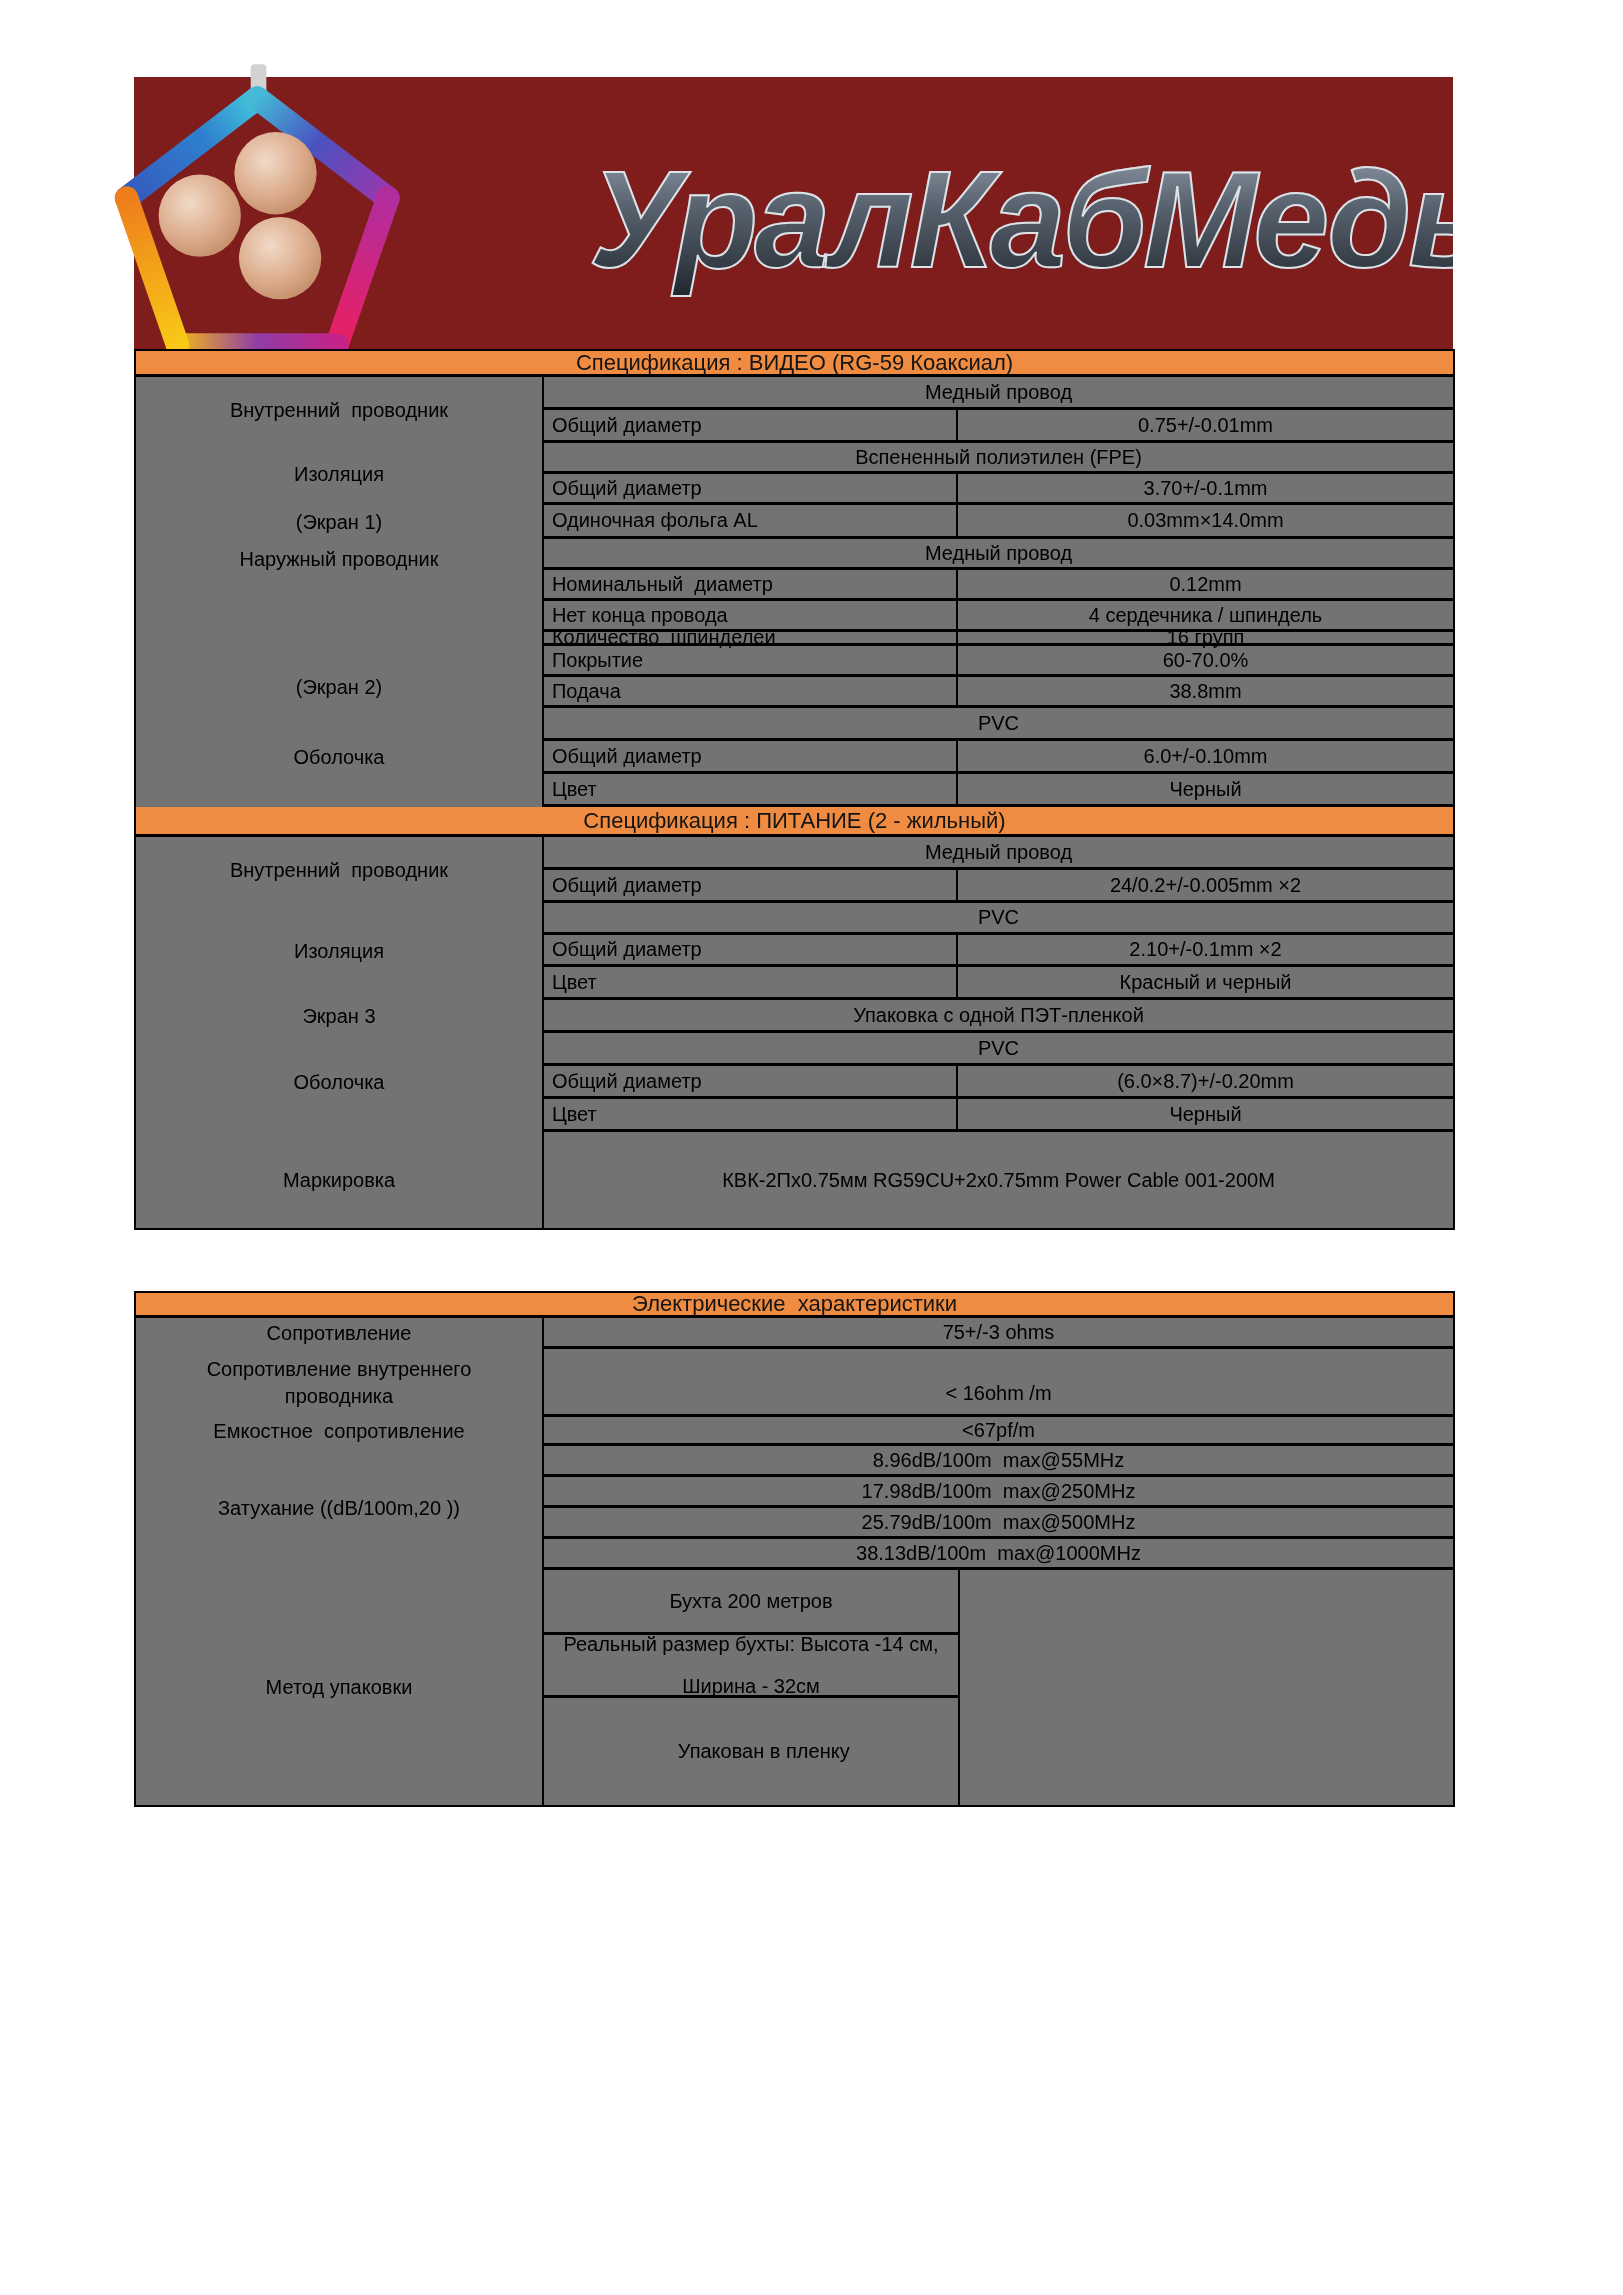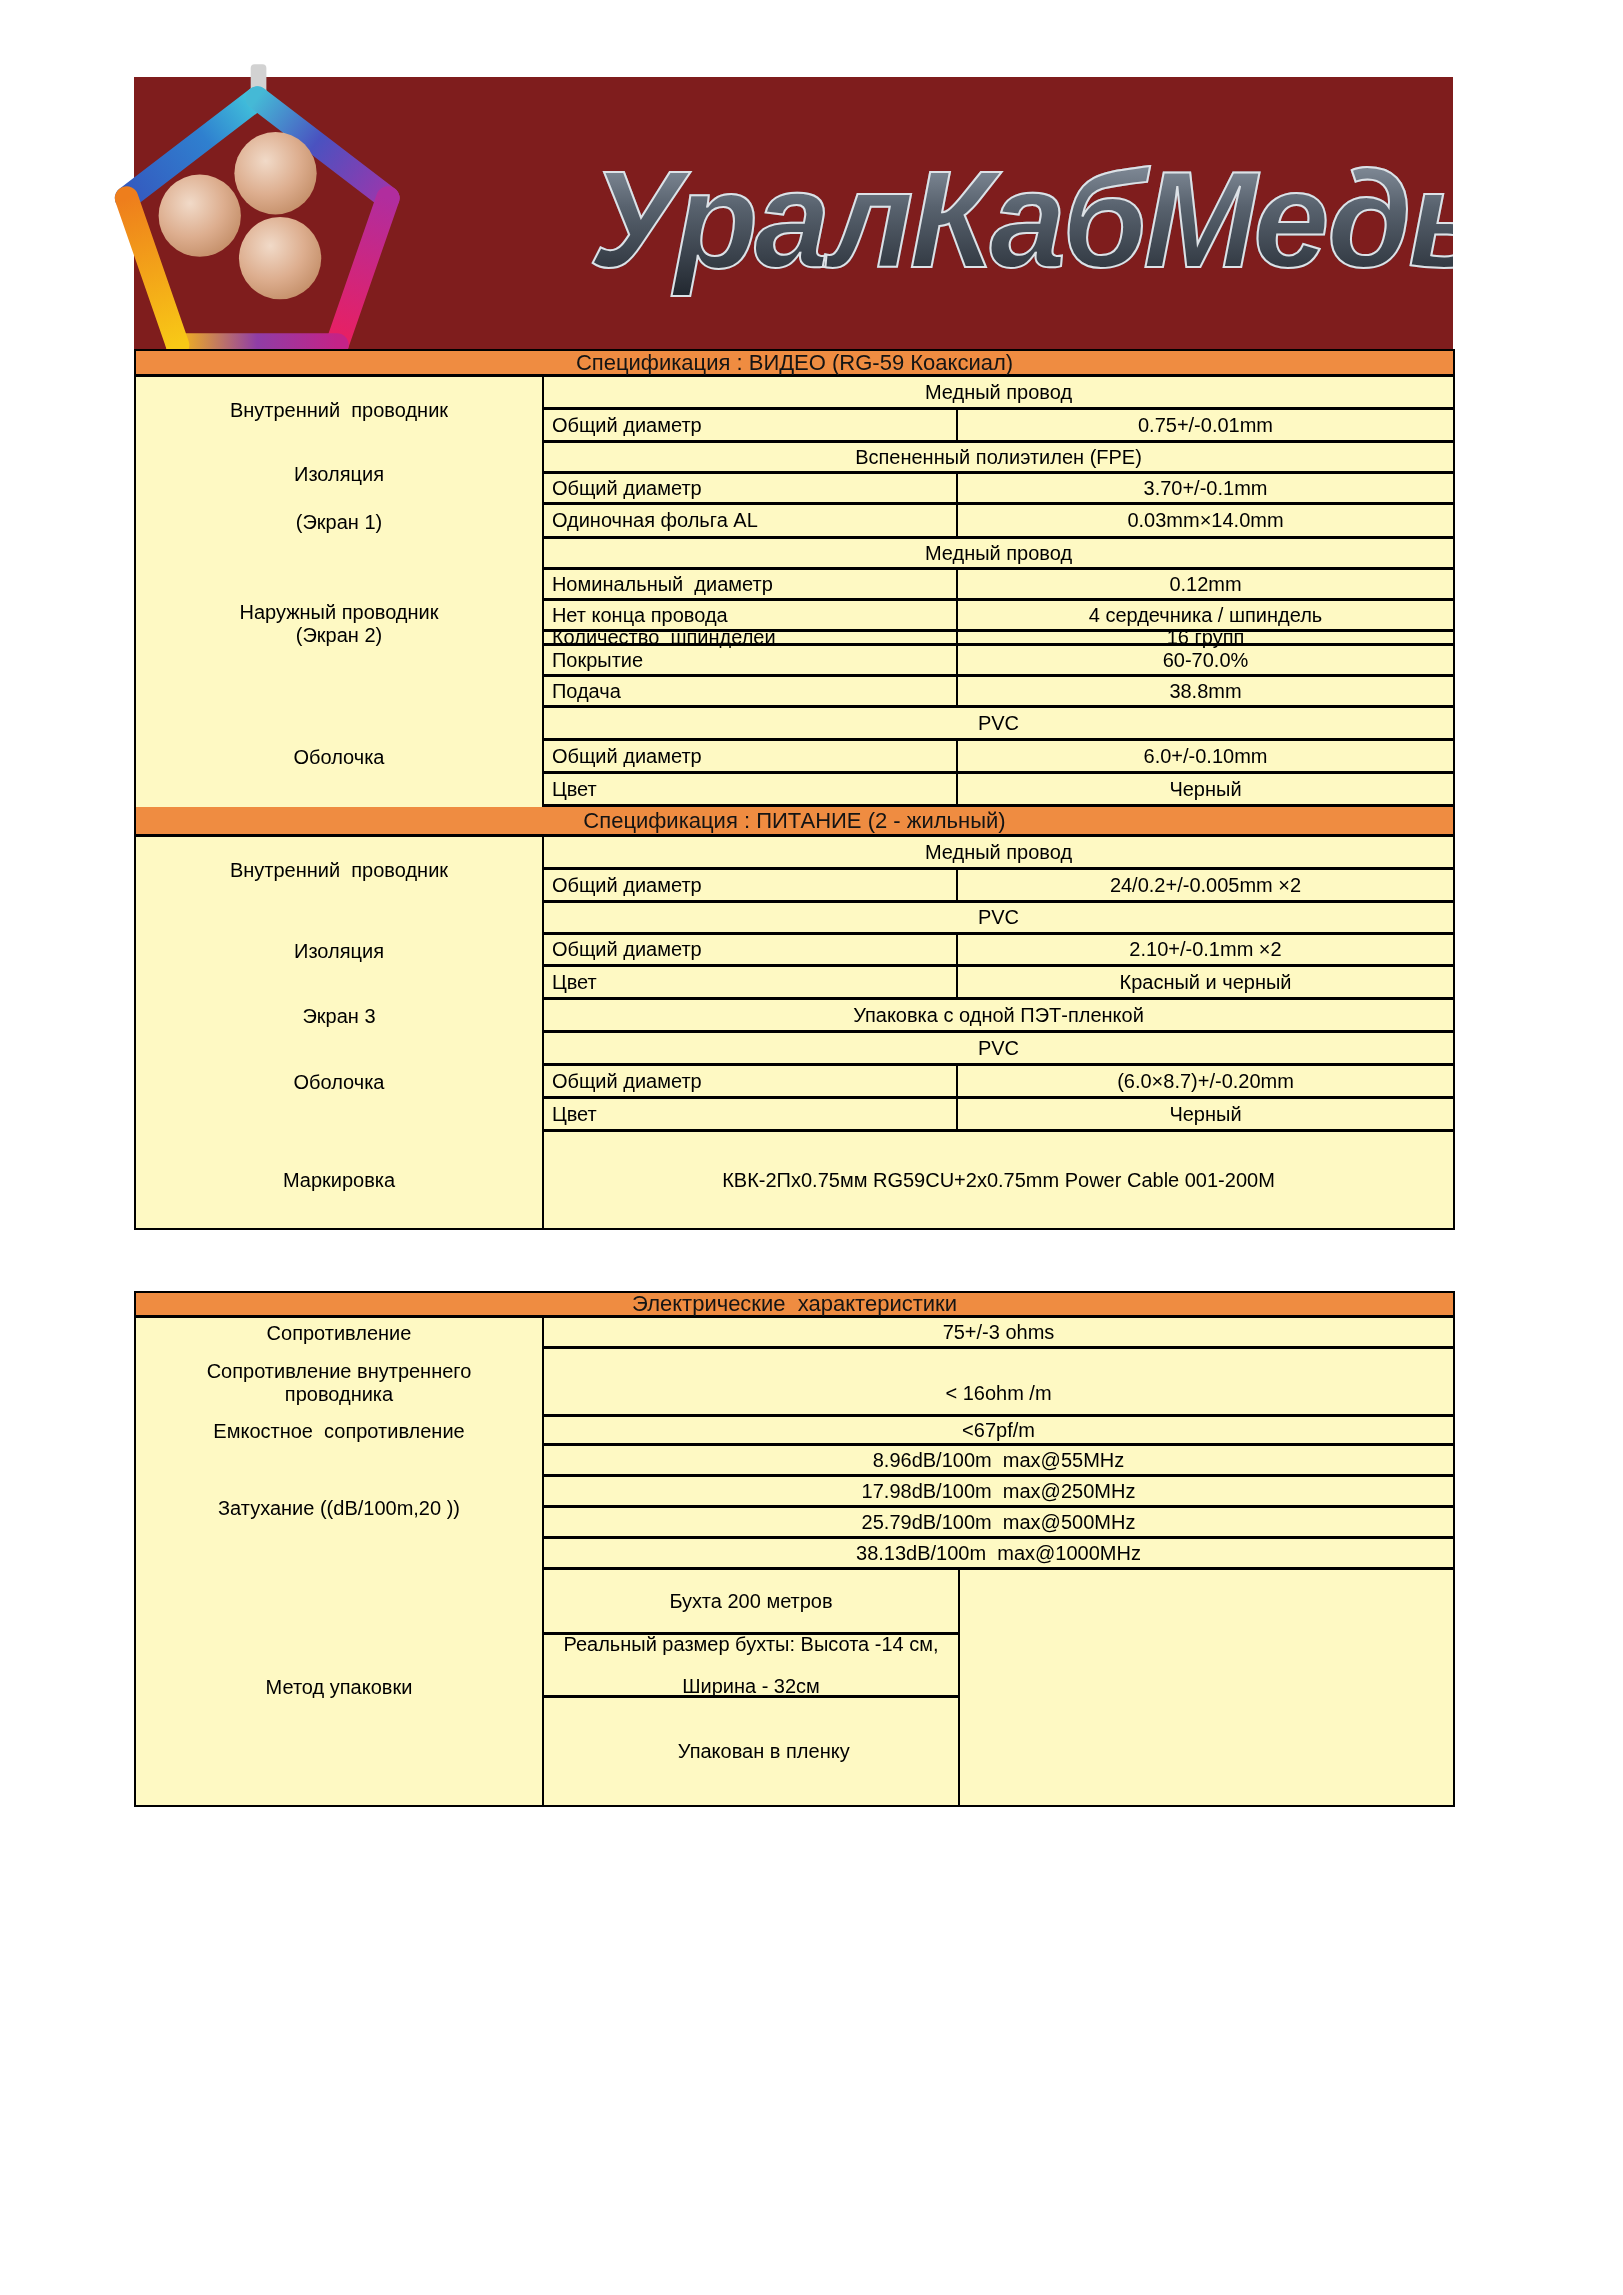--- a/index.html
+++ b/index.html
@@ -14,33 +14,33 @@
   .brand{font-weight:bold;font-style:italic;font-size:137px;letter-spacing:-3.9px;
          white-space:nowrap;margin-left:36px;color:#3e4751;
          -webkit-text-stroke:2px #dde2e7;}
   @supports (-webkit-background-clip:text){
     .brand{background:linear-gradient(180deg,#97a1ae 0%,#58626e 42%,#20262e 100%);
            -webkit-background-clip:text;background-clip:text;color:transparent;}
   }
 
   
   .tbl{position:absolute;left:134px;width:1321px;border:2.6px solid #000;box-sizing:border-box;
-       background:#fef9c3;font-size:20px;}
+       background:#737373;font-size:20px;}
   .tbl1{top:349px;}
   .tbl2{top:1291px;}
   .t{white-space:pre-wrap;}
 
   .bar{background:#EF8C41;border-bottom:3.9px solid #000;box-sizing:border-box;
        display:flex;align-items:center;justify-content:center;
        font-size:22px;color:#141414;}
   .sec{display:flex;align-items:stretch;}
   .c1{width:408px;border-right:2px solid #000;box-sizing:border-box;flex-shrink:0;
       display:flex;flex-direction:column;align-items:center;justify-content:center;
       text-align:center;padding:0 5.2px;}
-  .c1.spread{justify-content:center;padding:9.2px 5.2px;}
+  .c1.spread{justify-content:space-between;padding:9.2px 5.2px;}
   .rows{flex:1;display:flex;flex-direction:column;min-width:0;}
   .r{display:flex;align-items:stretch;border-bottom:3.9px solid #000;box-sizing:border-box;min-width:0;}
   .r.noline{border-bottom:0;}
   .c2{width:414px;border-right:2px solid #000;box-sizing:border-box;flex-shrink:0;
       display:flex;align-items:center;padding-left:7.9px;}
   .c3{flex:1;display:flex;align-items:center;justify-content:center;text-align:center;}
   .spancell{flex:1;display:flex;align-items:center;justify-content:center;text-align:right;}
   .spancell.vbottom{align-items:flex-end;padding-bottom:9.2px;}
 
   

